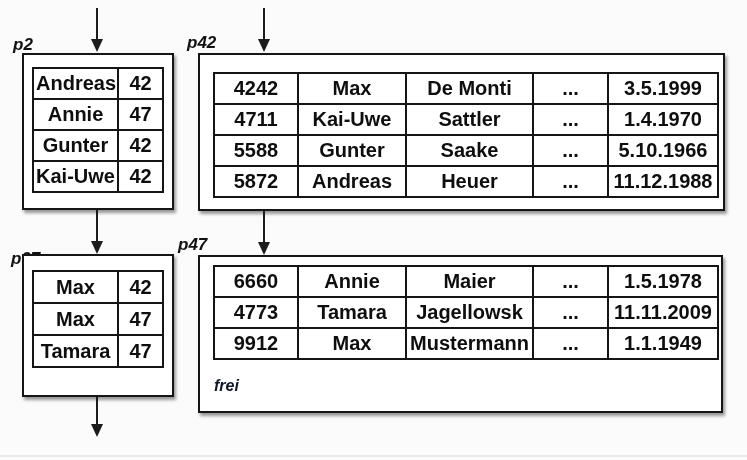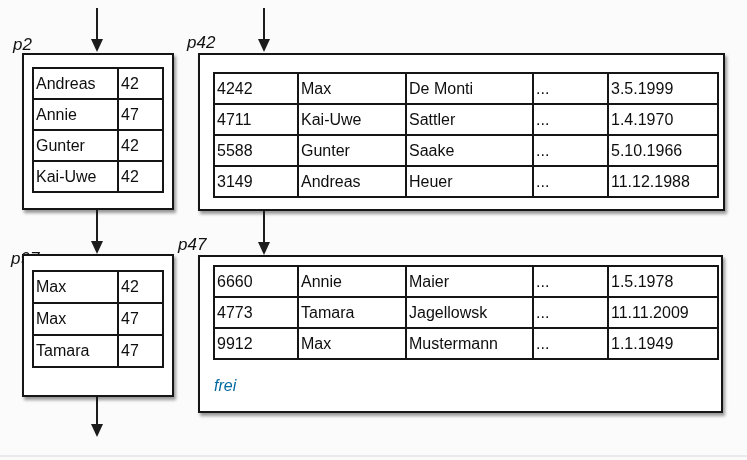--- a/index.html
+++ b/index.html
@@ -1,30 +1,30 @@
 <!DOCTYPE html>
 <html><head>
 <meta charset="utf-8">
 <style>
   html,body{margin:0;padding:0;}
   body{font-family:"Liberation Sans", sans-serif;}
-  #stage{position:relative;width:747px;height:460px;background:#fbfbfb;overflow:hidden;}
+  #stage{position:relative;width:747px;height:460px;background:#fbfbfb;overflow:hidden;font-weight:bold;}
   .box{position:absolute;background:#ffffff;border:2px solid #151515;
        box-shadow:2px 3px 3px rgba(0,0,0,0.40);}
   .lbl{position:absolute;font-style:italic;font-size:17px;color:#111;line-height:1;}
   .tbl{position:absolute;border-collapse:collapse;table-layout:fixed;background:#fff;}
-  .tbl td{border:2px solid #151515;text-align:left;vertical-align:middle;
-          font-size:16px;color:#0e0e0e;padding:0 2px;overflow:hidden;white-space:nowrap;}
+  .tbl td{border:2px solid #151515;text-align:center;vertical-align:middle;
+          font-size:20px;color:#0e0e0e;padding:0 2px;overflow:hidden;white-space:nowrap;}
   .tbl.small td{height:29px;}
   .tbl.small97 td{height:30px;}
   .tbl.big td{height:29px;}
   .shaft{position:absolute;width:2px;background:#1c1c1c;}
   .ahead{position:absolute;width:0;height:0;border-left:6px solid transparent;
          border-right:6px solid transparent;border-top:13px solid #1c1c1c;}
-  .frei{position:absolute;font-style:italic;font-size:16px;color:#0369a1;}
+  .frei{position:absolute;font-style:italic;font-size:16px;color:#0f172a;}
   .bottom-line{position:absolute;left:0;top:455px;width:747px;height:2px;background:#e9e9ee;}
 </style>
 </head>
 <body>
 
 <div id="stage">
 
   <div class="shaft" style="left:96px;top:8px;height:33px;"></div>
   <div class="ahead" style="left:91px;top:39px;"></div>
 
@@ -84,21 +84,21 @@
       <td>1.4.1970</td>
     </tr>
     <tr>
       <td>5588</td>
       <td>Gunter</td>
       <td>Saake</td>
       <td>...</td>
       <td>5.10.1966</td>
     </tr>
     <tr>
-      <td>3149</td>
+      <td>5872</td>
       <td>Andreas</td>
       <td>Heuer</td>
       <td>...</td>
       <td>11.12.1988</td>
     </tr>
   </tbody>
     </table>
 
   <div class="shaft" style="left:96px;top:210px;height:32px;"></div>
   <div class="ahead" style="left:91px;top:241px;"></div>

